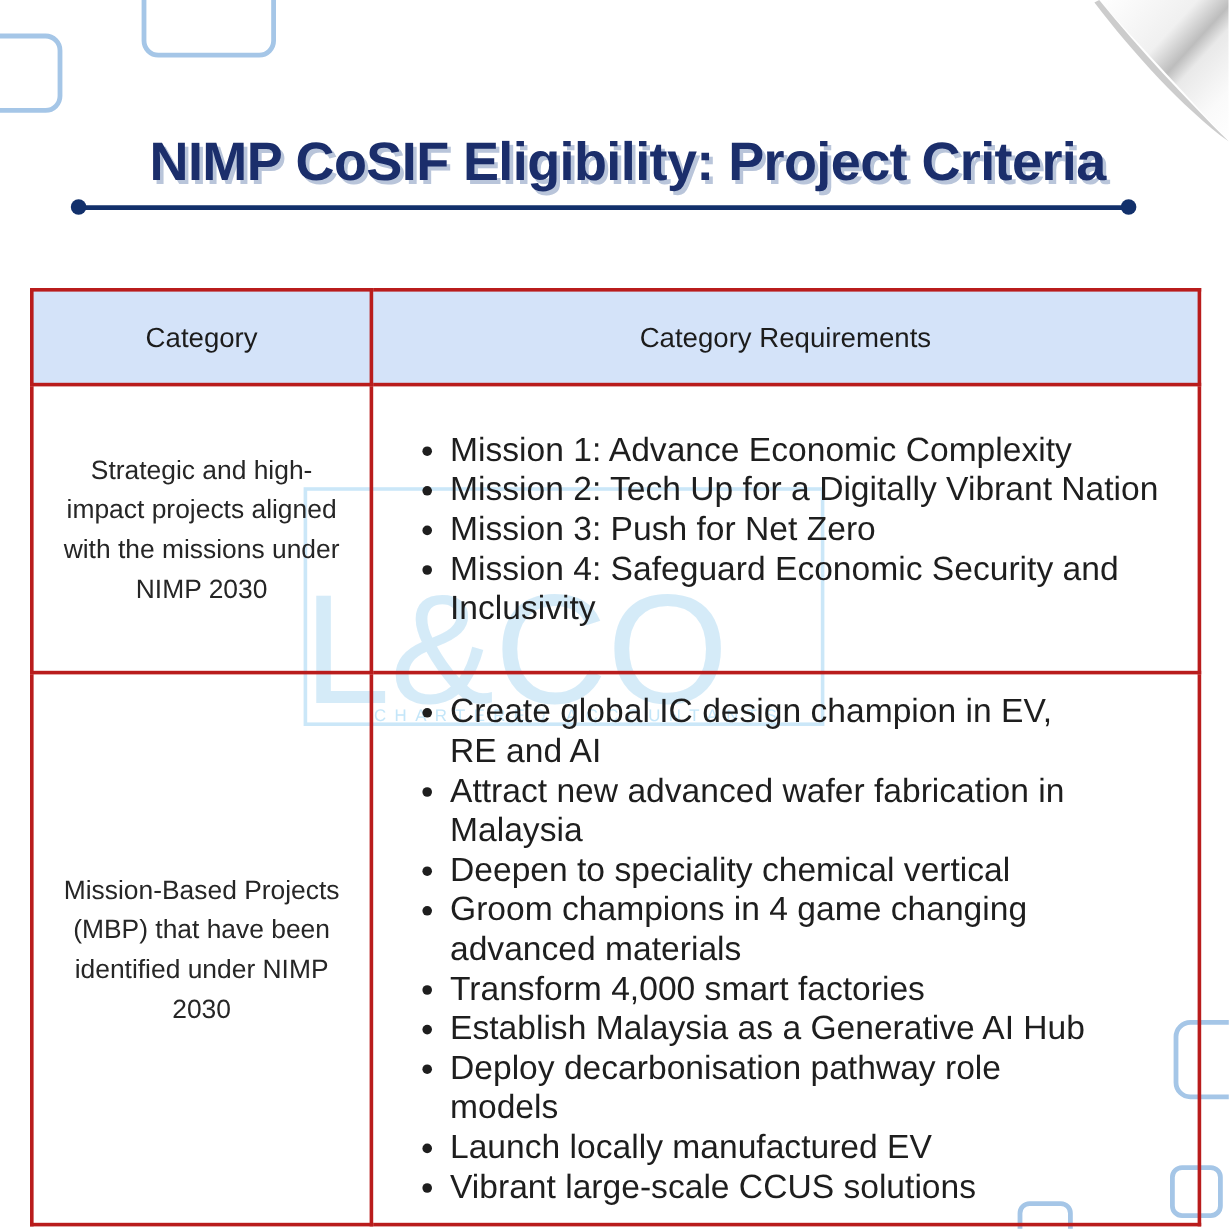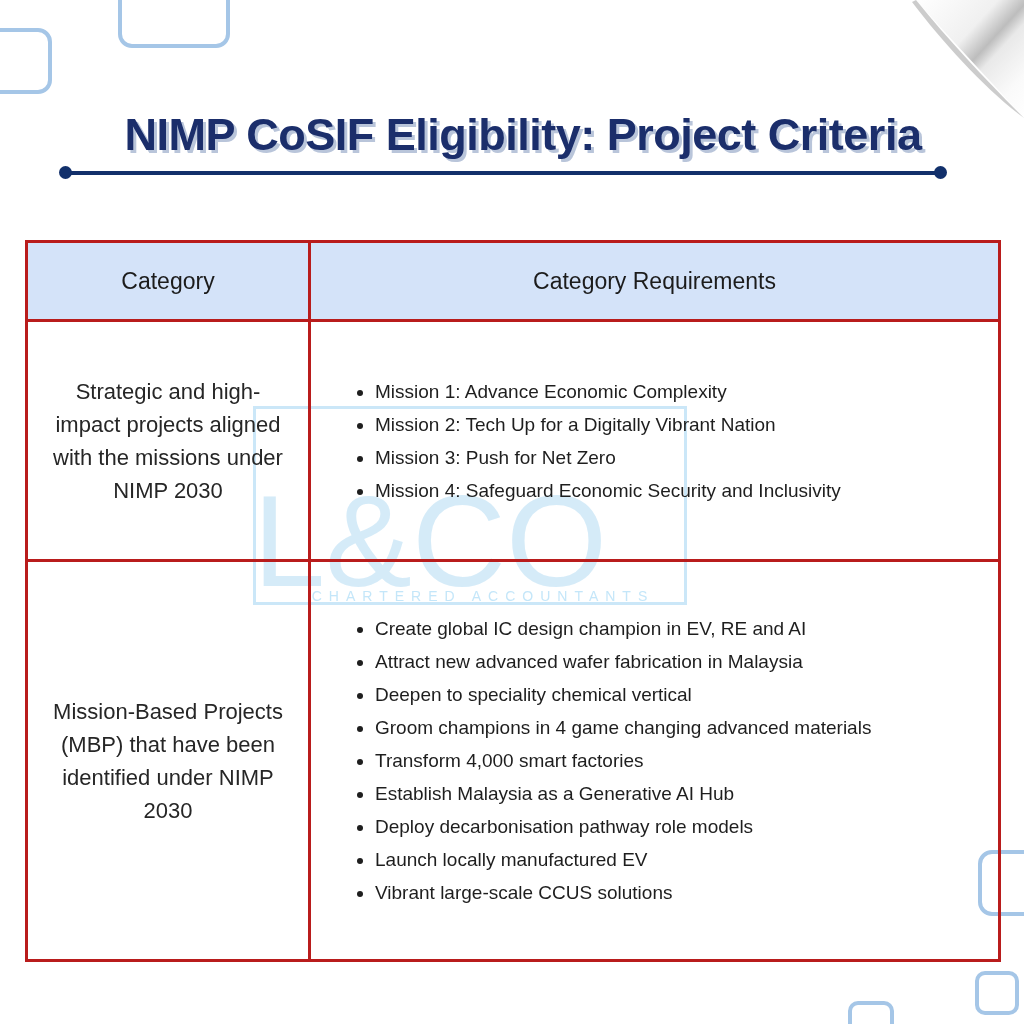--- a/index.html
+++ b/index.html
@@ -62,21 +62,21 @@
   table.criteria th{
     height:74px;background:#d4e3f9;font-weight:400;font-size:23px;color:#1c1c1c;
     text-align:center;vertical-align:middle;
   }
   td.cat{
     text-align:center;vertical-align:middle;padding:2px 18px;
     font-size:22px;line-height:33px;color:#262626;background:transparent;
   }
   td.req{vertical-align:middle;padding:14px 10px 14px 40px;background:transparent;}
   td.req ul{margin:0;padding-left:24px;list-style:disc;}
-  td.req li{font-size:19px;line-height:33px;color:#1e1e1e;}
+  td.req li{font-size:28px;line-height:33px;color:#1e1e1e;}
   tr.row-1 td{height:209px;}
   tr.row-2 td{height:369px;}
   tr.row-1 ul{max-width:620px;}
   tr.row-2 ul{max-width:545px;}
 </style>
 </head>
 <body>
 
 <div class="deco tl-a"></div>
 <div class="deco tl-b"></div>

